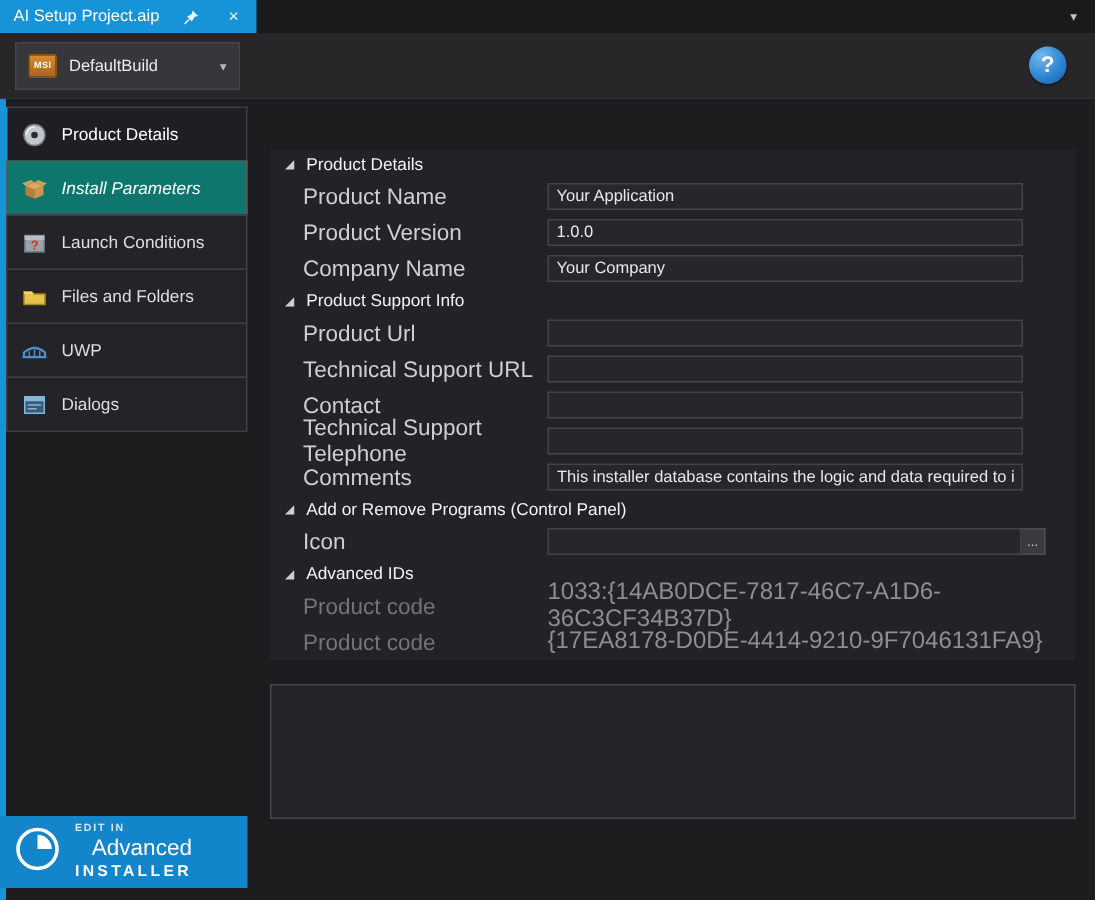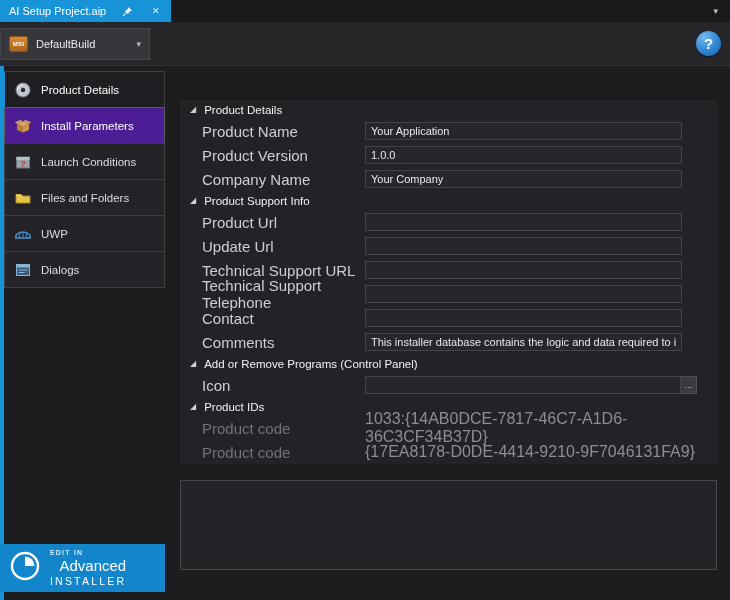--- a/index.html
+++ b/index.html
@@ -19,21 +19,21 @@
     gap: 15px; padding: 0 9px; font-size: 11px; cursor: default;
   }
   .tab-icon-btn { display: flex; align-items: center; justify-content: center; width: 13px; height: 13px; }
   .tab-close { font-size: 9px; color: #eaf5fd; line-height: 1; }
   .tabbar-spacer { flex: 1; }
   .tabbar-caret { color: #c2c2c4; font-size: 9px; display: flex; align-items: center; padding: 0 12px; }
 
   
   .toolbar {
     height: 44px; background: #27272a; border-bottom: 1px solid #303034;
-    display: flex; align-items: center; padding: 0 0; flex: none;
+    display: flex; align-items: center; padding: 0 10px; flex: none;
   }
   .build-combo {
     width: 150px; height: 32px; background: #37373b; border: 1px solid #46464a;
     display: flex; align-items: center; gap: 8px; padding: 0 8px;
     color: #ececee; font-size: 11px; cursor: default;
   }
   .msi-icon {
     width: 19px; height: 16px; border-radius: 2px;
     background: linear-gradient(#d98a33, #a96420); border: 1px solid #8a5318;
     color: #fff; font-size: 6px; font-weight: bold;
@@ -56,32 +56,32 @@
   .sidebar { width: 165px; flex: none; position: relative; padding: 6px 0 0 4px; }
   .accent-strip { position: absolute; left: 0; top: 0; bottom: 0; width: 4px; background: #1793d8; }
   .nav-item {
     height: 37px; margin-top: -1px;
     border: 1px solid #3e3e43; background: #242428;
     display: flex; align-items: center; gap: 9px; padding: 0 9px;
     font-size: 11.5px; color: #dedee0; cursor: default;
   }
   .nav-item:first-child { margin-top: 0; }
   .nav-item.active { background: #1f1f23; color: #ffffff; border-left: 1px solid #1793d8; }
-  .nav-item.highlighted { background: #4c1d95; border-color: #5a5a5e; color: #ffffff; }
+  .nav-item.highlighted { background: #0f766e; border-color: #5a5a5e; color: #ffffff; font-style: italic; }
   .nav-icon { width: 18px; height: 18px; flex: none; display: flex; align-items: center; justify-content: center; }
 
   .nav-footer {
     position: absolute; left: 0; right: 0; bottom: 8px; height: 48px;
     background: #1285cb; display: flex; align-items: center; gap: 9px; padding: 0 9px;
     cursor: pointer;
   }
   .logo-text { display: flex; flex-direction: column; line-height: 1.15; }
   .logo-eyebrow { font-size: 7px; letter-spacing: 1.2px; color: #d4e8f7; font-weight: bold; }
   .logo-brand1 { font-size: 15px; color: #ffffff; text-align: right; }
-  .logo-brand2 { font-size: 10.5px; font-weight: normal; letter-spacing: 2.2px; color: #ffffff; }
+  .logo-brand2 { font-size: 10.5px; font-weight: bold; letter-spacing: 2.2px; color: #ffffff; }
 
   
   .main { flex: 1; padding: 34px 13px 0 15px; min-width: 0; }
   .prop-grid { background: #232327; width: 537px; }
   .section-header {
     height: 19px; display: flex; align-items: center; gap: 8px;
     padding-left: 10px; font-size: 11.5px; color: #f2f2f4;
   }
   .expander { font-size: 8px; color: #cfcfd2; line-height: 1; cursor: default; }
   .prop-row { height: 24px; display: flex; align-items: center; padding-left: 22px; }
@@ -247,53 +247,49 @@
 
         <div class="section-header">
           <span class="expander">◢</span>
           <span>Product Support Info</span>
         </div>
         <div class="prop-row">
           <span class="prop-label">Product Url</span>
           <input class="prop-input" value="" style="">
         </div>
         <div class="prop-row">
-          <span class="prop-label">Update Url</span>
-          <input class="prop-input" value="" style="">
-        </div>
-        <div class="prop-row">
           <span class="prop-label">Technical Support URL</span>
           <input class="prop-input" value="" style="">
         </div>
         <div class="prop-row">
+          <span class="prop-label">Contact</span>
+          <input class="prop-input" value="" style="">
+        </div>
+        <div class="prop-row">
           <span class="prop-label">Technical Support Telephone</span>
-          <input class="prop-input" value="" style="">
-        </div>
-        <div class="prop-row">
-          <span class="prop-label">Contact</span>
           <input class="prop-input" value="" style="">
         </div>
         <div class="prop-row">
           <span class="prop-label">Comments</span>
           <input class="prop-input" value="This installer database contains the logic and data required to install Your Application." style="">
         </div>
 
         <div class="section-header">
           <span class="expander">◢</span>
           <span>Add or Remove Programs (Control Panel)</span>
         </div>
         <div class="prop-row">
           <span class="prop-label">Icon</span>
           <input class="prop-input short" value="" style="">
           <span class="browse-btn">...</span>
         </div>
 
         <div class="section-header">
           <span class="expander">◢</span>
-          <span>Product IDs</span>
+          <span>Advanced IDs</span>
         </div>
         <div class="prop-row">
           <span class="prop-label readonly">Product code</span>
           <span class="readonly-value">1033:{14AB0DCE-7817-46C7-A1D6-36C3CF34B37D}</span>
         </div>
         <div class="prop-row">
           <span class="prop-label readonly">Product code</span>
           <span class="readonly-value">{17EA8178-D0DE-4414-9210-9F7046131FA9}</span>
         </div>
 

